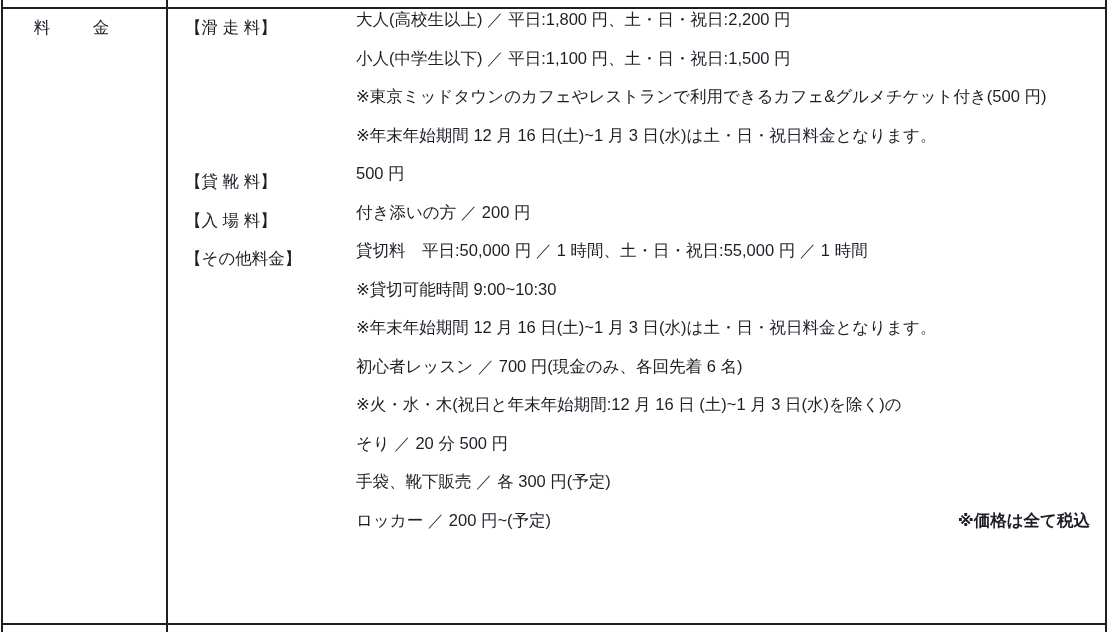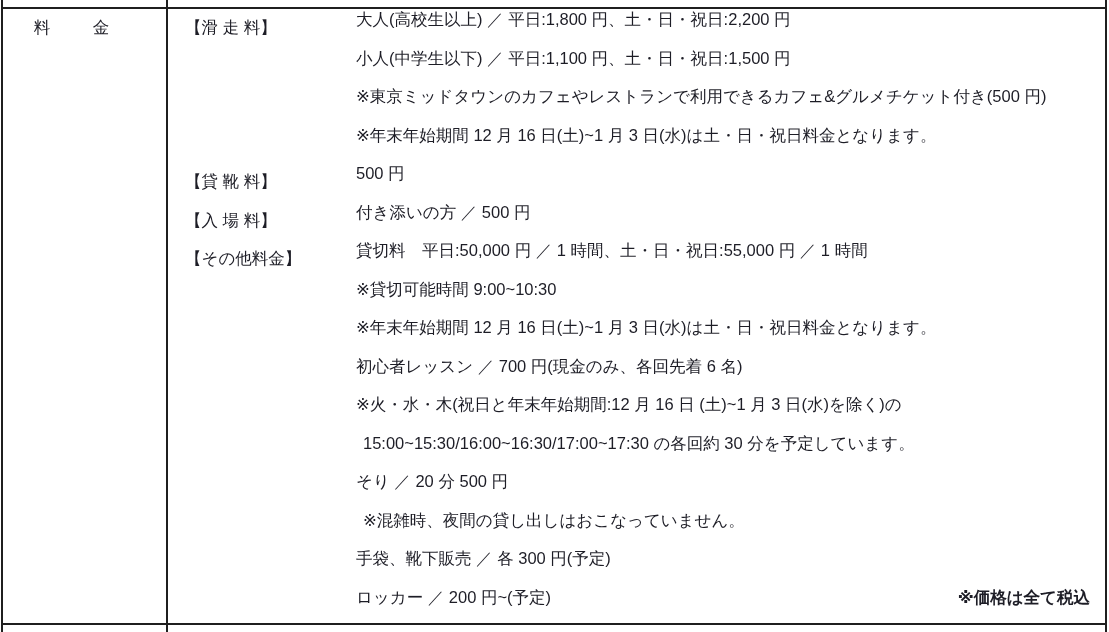--- a/index.html
+++ b/index.html
@@ -116,34 +116,32 @@
         </div>
         <div class="section">
           <div class="section-label">【貸 靴 料】</div>
           <div class="section-lines">
             <div class="line"><span>500 円</span></div>
           </div>
         </div>
         <div class="section">
           <div class="section-label">【入 場 料】</div>
           <div class="section-lines">
-            <div class="line"><span>付き添いの方 ／ 500 円</span></div>
+            <div class="line"><span>付き添いの方 ／ 200 円</span></div>
           </div>
         </div>
         <div class="section">
           <div class="section-label">【その他料金】</div>
           <div class="section-lines">
             <div class="line"><span>貸切料　平日:50,000 円 ／ 1 時間、土・日・祝日:55,000 円 ／ 1 時間</span></div>
             <div class="line"><span>※貸切可能時間 9:00~10:30</span></div>
             <div class="line"><span>※年末年始期間 12 月 16 日(土)~1 月 3 日(水)は土・日・祝日料金となります。</span></div>
             <div class="line"><span>初心者レッスン ／ 700 円(現金のみ、各回先着 6 名)</span></div>
             <div class="line"><span>※火・水・木(祝日と年末年始期間:12 月 16 日 (土)~1 月 3 日(水)を除く)の</span></div>
-            <div class="line" style="padding-left: 7px;"><span>15:00~15:30/16:00~16:30/17:00~17:30 の各回約 30 分を予定しています。</span></div>
             <div class="line"><span>そり ／ 20 分 500 円</span></div>
-            <div class="line" style="padding-left: 7px;"><span>※混雑時、夜間の貸し出しはおこなっていません。</span></div>
             <div class="line"><span>手袋、靴下販売 ／ 各 300 円(予定)</span></div>
             <div class="line"><span>ロッカー ／ 200 円~(予定)</span><span class="right-note">※価格は全て税込</span></div>
           </div>
         </div>
       </div>
   </div>
 
 </div>
 
 </body></html>

